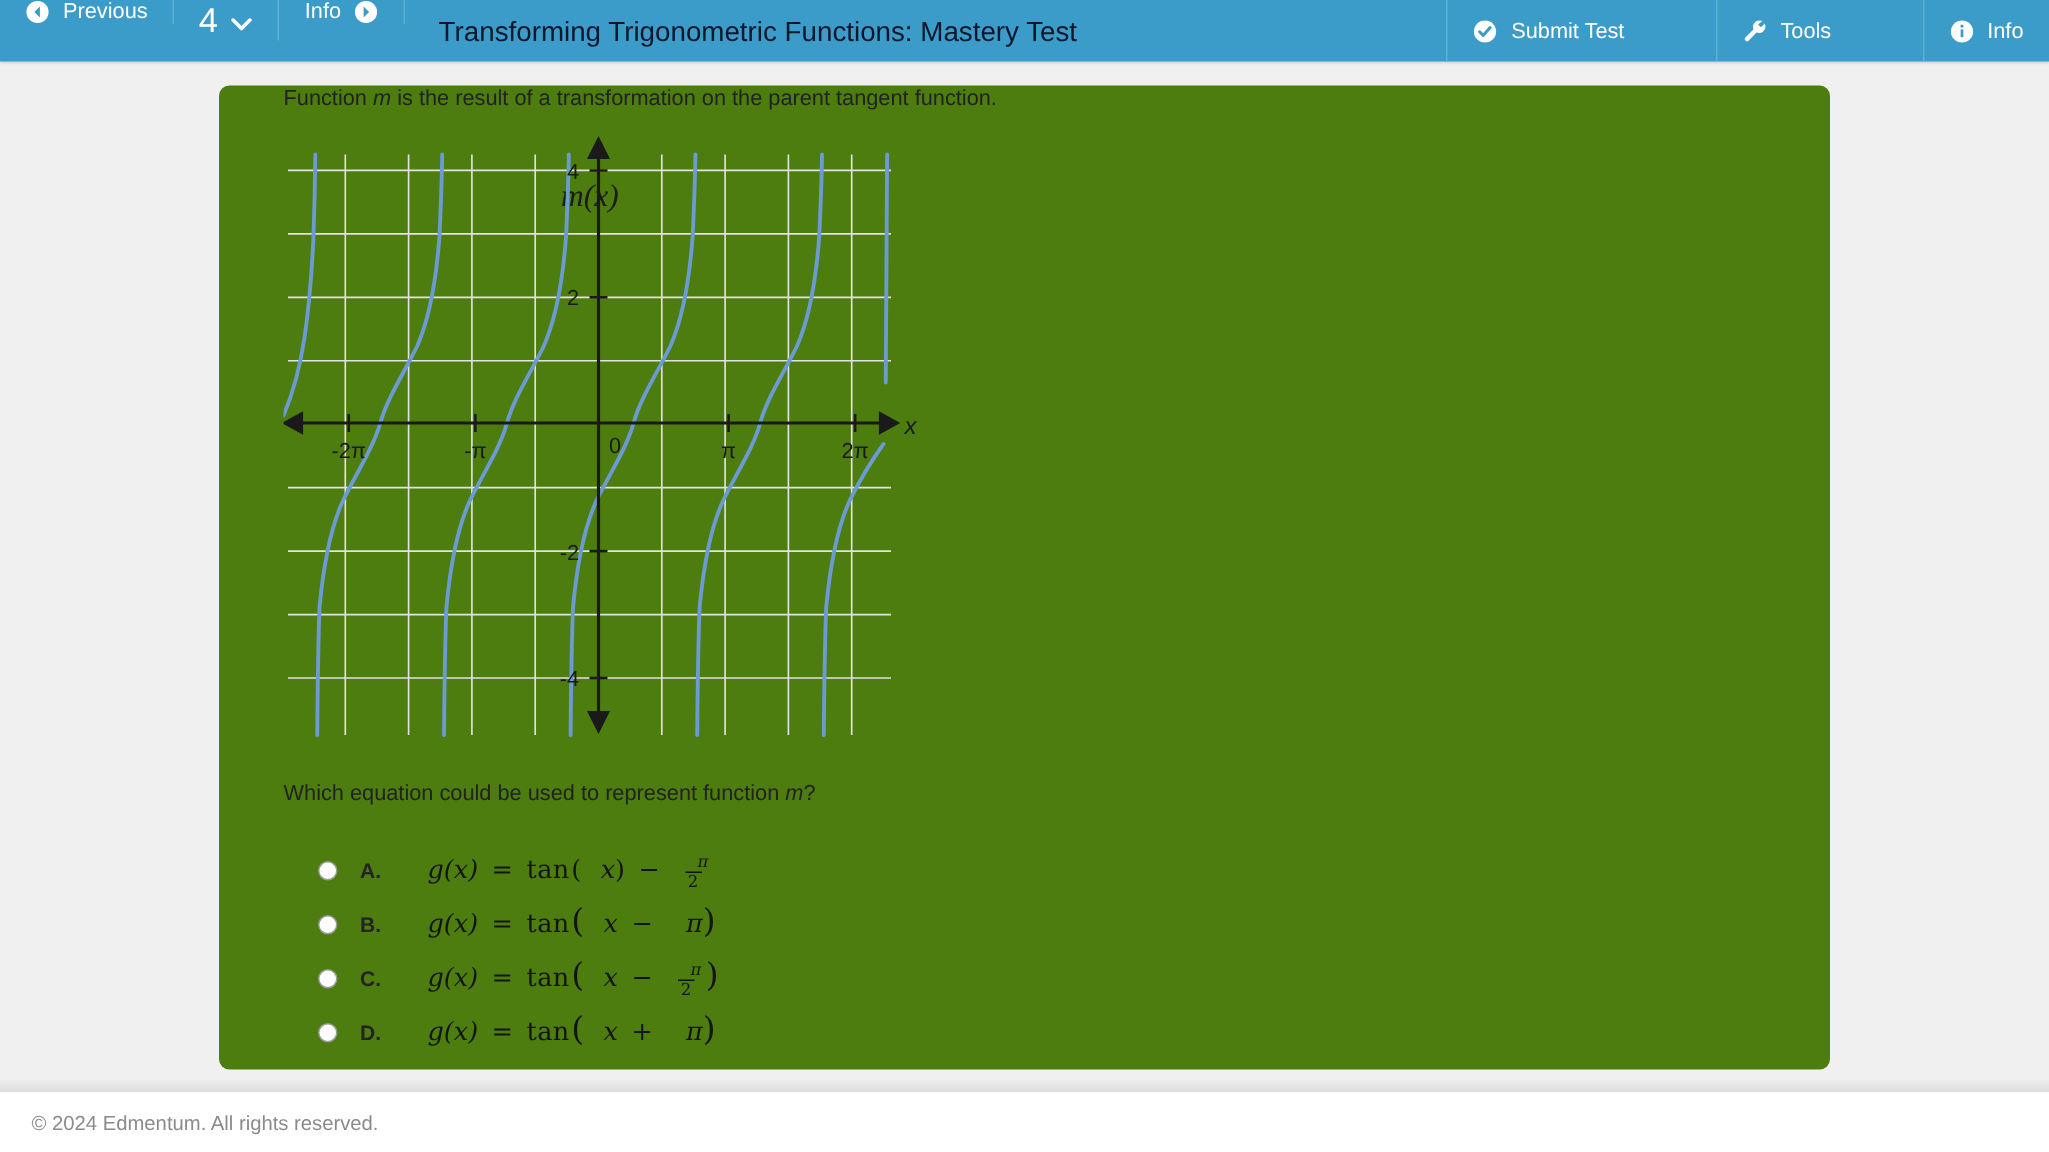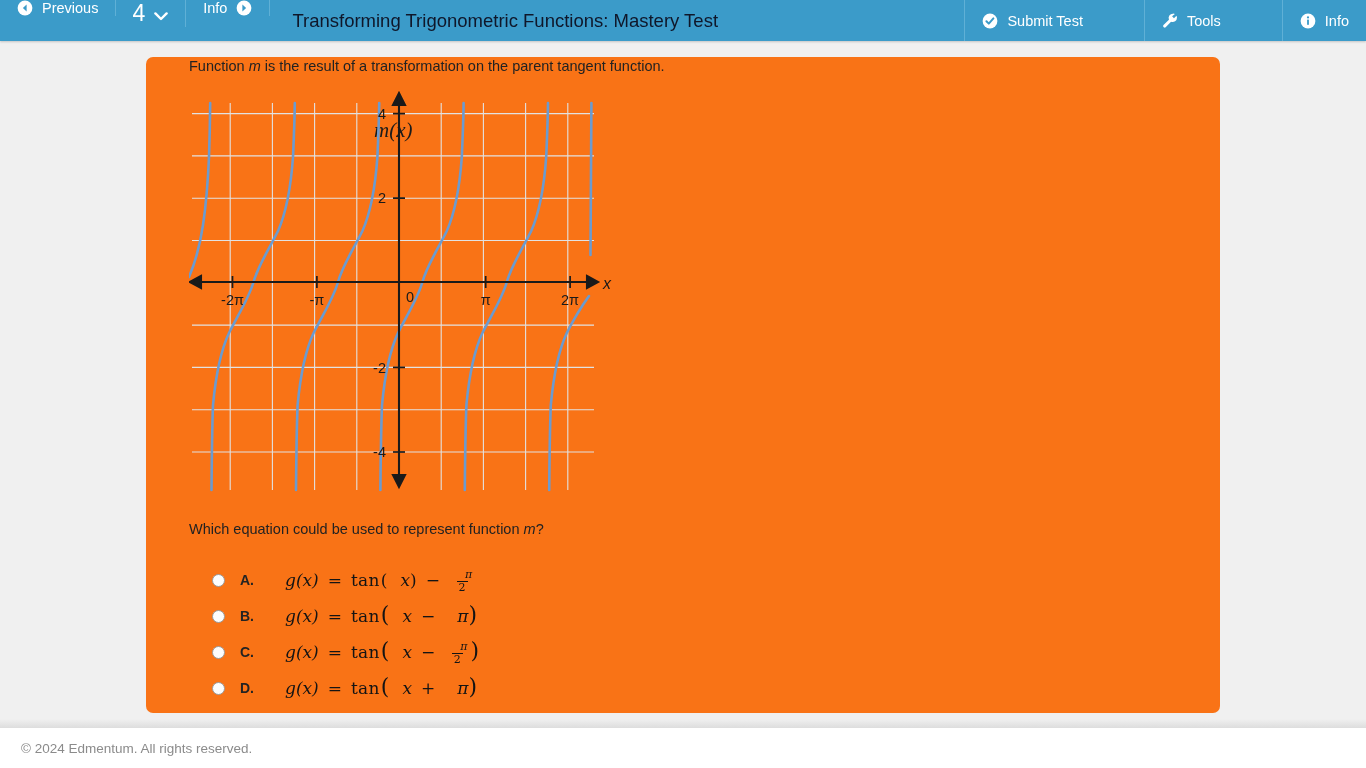--- a/index.html
+++ b/index.html
@@ -69,21 +69,21 @@
     width: 16px; height: 16px;
     flex: none;
   }
   .ico svg { display: block; }
 
   
   .card {
     position: absolute;
     left: 146px; top: 57px;
     width: 1074px; height: 656px;
-    background: #f97316;
+    background: #4d7c0f;
     border-radius: 7px 7px 7px 7px;
     overflow: hidden;
   }
   .card-inner {
     position: relative;
     padding: 0;
     height: 100%;
   }
   .stem {
     position: absolute;

